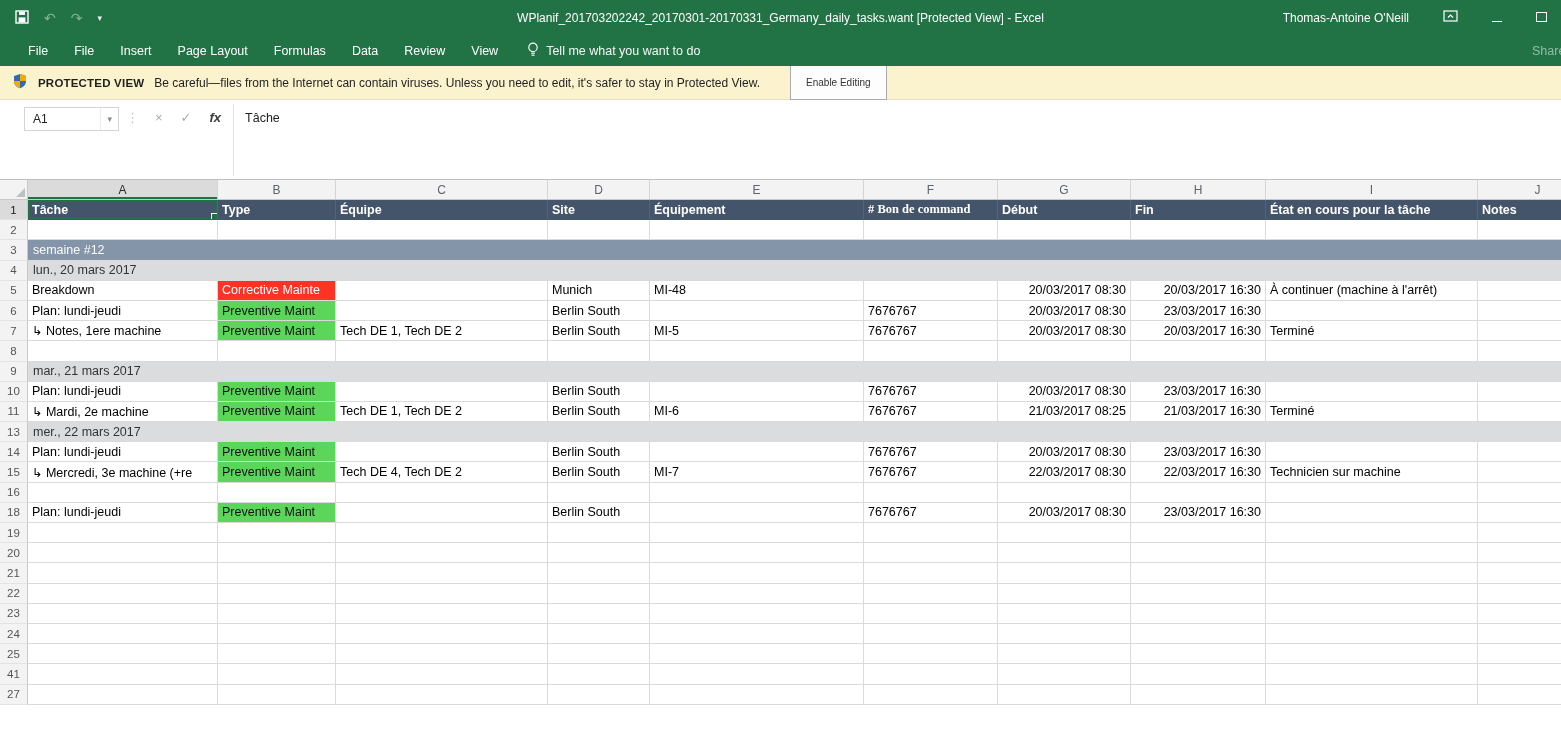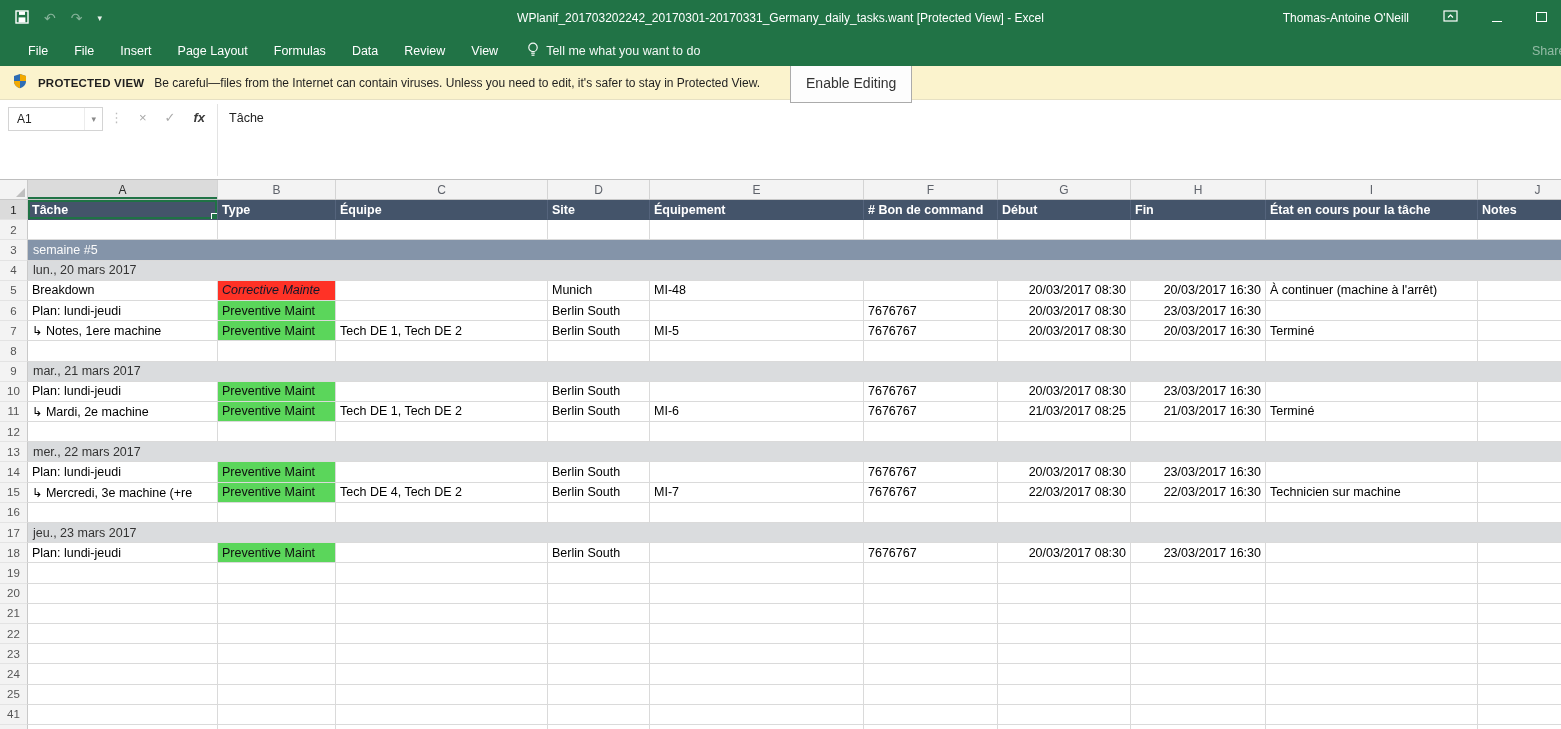--- a/index.html
+++ b/index.html
@@ -15,24 +15,24 @@
   .min-glyph{display:inline-block;width:10px;height:1px;background:#fff;}
   .max-glyph{display:inline-block;width:9px;height:8px;border:1px solid #fff;}
   
   .tabsrow{height:31px;background:#217346;display:flex;align-items:center;color:#fff;font-size:12.5px;padding-left:15px;position:relative;}
   .rtab{padding:0 13px;height:100%;display:flex;align-items:center;cursor:pointer;}
   .tellme{display:flex;align-items:center;gap:7px;margin-left:16px;opacity:.95;cursor:pointer;}
   .share-ghost{position:absolute;right:0;top:0;height:100%;display:flex;align-items:center;gap:5px;opacity:.5;width:34px;overflow:hidden;cursor:pointer;}
   
   .msgbar{height:34px;background:#FBF3CD;display:flex;align-items:center;gap:10px;padding-left:12px;font-size:12px;color:#1f1f1f;border-bottom:1px solid #E6E0C3;box-sizing:border-box;}
   .pv-label{font-weight:bold;font-size:11.5px;letter-spacing:.2px;}
-  .enable-btn{margin-left:20px;background:#FDFDFD;border:1px solid #ABABAB;padding:11px 15px;font-size:14px;color:#333;cursor:pointer;}
+  .enable-btn{margin-left:20px;background:#FDFDFD;border:1px solid #ABABAB;padding:11px 15px;font-size:10px;color:#333;cursor:pointer;}
   
   .formula{height:80px;background:#fff;border-bottom:1px solid #BEBEBE;display:flex;align-items:flex-start;box-sizing:border-box;}
-  .namebox{width:95px;height:24px;margin:7px 0 0 8px;border:1px solid #D4D4D4;display:flex;align-items:center;padding-left:8px;font-size:12px;color:#222;box-sizing:border-box;cursor:pointer;}
+  .namebox{width:95px;height:24px;margin:7px 0 0 24px;border:1px solid #D4D4D4;display:flex;align-items:center;padding-left:8px;font-size:12px;color:#222;box-sizing:border-box;cursor:pointer;}
   .nb-caret{margin-left:auto;color:#8a8a8a;font-size:9px;padding:0 6px;align-self:stretch;display:flex;align-items:center;border-left:1px solid #ECECEC;}
   .grip{color:#BDBDBD;font-size:13px;padding:10px 7px 0 7px;cursor:pointer;}
   .fbtn{font-size:13px;padding:10px 9px 0 9px;color:#A9A9A9;cursor:pointer;}
   .fx{color:#3A3A3A;font-style:italic;font-weight:bold;font-size:13px;}
   .fsep{width:1px;background:#E3E3E3;height:72px;margin:4px 3px 0 3px;}
   .fcontent{padding:11px 8px 0 8px;font-size:12.5px;color:#222;flex:1;}
   
   .grid{width:1561px;}
   .colheads{display:flex;height:20px;background:#F3F3F3;border-bottom:1px solid #C8C8C8;box-sizing:border-box;}
   .grid-corner{width:28px;flex:0 0 28px;border-right:1px solid #C9C9C9;background:#F3F3F3;position:relative;box-sizing:border-box;cursor:pointer;}
@@ -42,21 +42,21 @@
   .gridrows{height:529px;overflow:hidden;}
   .grid-row{display:flex;height:20.2px;box-sizing:border-box;}
   .gutter{width:28px;flex:0 0 28px;background:#F3F3F3;border-right:1px solid #C9C9C9;border-bottom:1px solid #E3E3E3;font-size:11.5px;color:#555;display:flex;align-items:center;justify-content:center;box-sizing:border-box;cursor:pointer;}
   .gutter.sel{background:#DBDBDB;color:#1b1b1b;}
   .cell{box-sizing:border-box;border-right:1px solid #DADADA;border-bottom:1px solid #DADADA;font-size:12.5px;color:#000;padding:0 4px;display:flex;align-items:center;white-space:nowrap;overflow:hidden;flex:0 0 auto;cursor:cell;}
   .cell.right{justify-content:flex-end;}
   .cell.hrow{background:#44546A;color:#fff;font-weight:bold;border-right:1px solid #55647C;border-bottom:1px solid #44546A;}
   .banner{flex:1;display:flex;align-items:center;padding:0 5px;font-size:12.5px;border-bottom:1px solid #DADADA;box-sizing:border-box;white-space:nowrap;overflow:hidden;cursor:cell;}
   .banner.week{background:#8494A9;color:#FBFBFB;}
   .banner.day{background:#DADCDE;color:#333;}
-  .fill-red{background:#FF3226 !important;color:#0f172a;font-style:italic;}
+  .fill-red{background:#FF3226 !important;color:#ffffff;}
   .fill-green{background:#5BD65B !important;color:#101010;}
   .a1{position:relative;box-shadow:inset 0 0 0 2px #1F7245;}
   .handle{position:absolute;right:-1px;bottom:-1px;width:5px;height:5px;background:#1F7245;border:1px solid #fff;z-index:3;cursor:crosshair;}
 </style>
 </head>
 <body>
 
 <div class="titlebar">
   <div class="qat">
     <span class="qicon">
@@ -160,42 +160,42 @@
       <div class="col-head" style="width: 120px;">J</div>
     </div>
   <div class="gridrows">
       <div class="grid-row">
         <div class="gutter sel">1</div>
         <div class="cell hrow a1" style="width: 190px;">Tâche<div class="handle"></div></div>
         <div class="cell hrow" style="width: 118px;">Type</div>
         <div class="cell hrow" style="width: 212px;">Équipe</div>
         <div class="cell hrow" style="width: 102px;">Site</div>
         <div class="cell hrow" style="width: 214px;">Équipement</div>
-        <div class="cell hrow" style="width: 134px;"># Bon de command</div>
+        <div class="cell hrow" style="width: 134px; font-family: Liberation Serif, serif;"># Bon de command</div>
         <div class="cell hrow" style="width: 133px;">Début</div>
         <div class="cell hrow" style="width: 135px;">Fin</div>
         <div class="cell hrow" style="width: 212px;">État en cours pour la tâche</div>
         <div class="cell hrow" style="width: 120px;">Notes</div>
       </div>
       <div class="grid-row">
         <div class="gutter">2</div>
         <div class="cell" style="width: 190px;"></div>
         <div class="cell" style="width: 118px;"></div>
         <div class="cell" style="width: 212px;"></div>
         <div class="cell" style="width: 102px;"></div>
         <div class="cell" style="width: 214px;"></div>
         <div class="cell" style="width: 134px;"></div>
         <div class="cell right" style="width: 133px;"></div>
         <div class="cell right" style="width: 135px;"></div>
         <div class="cell" style="width: 212px;"></div>
         <div class="cell" style="width: 120px;"></div>
       </div>
       <div class="grid-row">
         <div class="gutter">3</div>
-        <div class="banner week">semaine #5</div>
+        <div class="banner week">semaine #12</div>
       </div>
       <div class="grid-row">
         <div class="gutter">4</div>
         <div class="banner day">lun., 20 mars 2017</div>
       </div>
       <div class="grid-row">
         <div class="gutter">5</div>
         <div class="cell" style="width: 190px;">Breakdown</div>
         <div class="cell fill-red" style="width: 118px;">Corrective Mainte</div>
         <div class="cell" style="width: 212px;"></div>
@@ -270,33 +270,20 @@
         <div class="cell" style="width: 212px;">Tech DE 1, Tech DE 2</div>
         <div class="cell" style="width: 102px;">Berlin South</div>
         <div class="cell" style="width: 214px;">MI-6</div>
         <div class="cell" style="width: 134px;">7676767</div>
         <div class="cell right" style="width: 133px;">21/03/2017 08:25</div>
         <div class="cell right" style="width: 135px;">21/03/2017 16:30</div>
         <div class="cell" style="width: 212px;">Terminé</div>
         <div class="cell" style="width: 120px;"></div>
       </div>
       <div class="grid-row">
-        <div class="gutter">12</div>
-        <div class="cell" style="width: 190px;"></div>
-        <div class="cell" style="width: 118px;"></div>
-        <div class="cell" style="width: 212px;"></div>
-        <div class="cell" style="width: 102px;"></div>
-        <div class="cell" style="width: 214px;"></div>
-        <div class="cell" style="width: 134px;"></div>
-        <div class="cell right" style="width: 133px;"></div>
-        <div class="cell right" style="width: 135px;"></div>
-        <div class="cell" style="width: 212px;"></div>
-        <div class="cell" style="width: 120px;"></div>
-      </div>
-      <div class="grid-row">
         <div class="gutter">13</div>
         <div class="banner day">mer., 22 mars 2017</div>
       </div>
       <div class="grid-row">
         <div class="gutter">14</div>
         <div class="cell" style="width: 190px;">Plan: lundi-jeudi</div>
         <div class="cell fill-green" style="width: 118px;">Preventive Maint</div>
         <div class="cell" style="width: 212px;"></div>
         <div class="cell" style="width: 102px;">Berlin South</div>
         <div class="cell" style="width: 214px;"></div>
@@ -326,24 +313,20 @@
         <div class="cell" style="width: 212px;"></div>
         <div class="cell" style="width: 102px;"></div>
         <div class="cell" style="width: 214px;"></div>
         <div class="cell" style="width: 134px;"></div>
         <div class="cell right" style="width: 133px;"></div>
         <div class="cell right" style="width: 135px;"></div>
         <div class="cell" style="width: 212px;"></div>
         <div class="cell" style="width: 120px;"></div>
       </div>
       <div class="grid-row">
-        <div class="gutter">17</div>
-        <div class="banner day">jeu., 23 mars 2017</div>
-      </div>
-      <div class="grid-row">
         <div class="gutter">18</div>
         <div class="cell" style="width: 190px;">Plan: lundi-jeudi</div>
         <div class="cell fill-green" style="width: 118px;">Preventive Maint</div>
         <div class="cell" style="width: 212px;"></div>
         <div class="cell" style="width: 102px;">Berlin South</div>
         <div class="cell" style="width: 214px;"></div>
         <div class="cell" style="width: 134px;">7676767</div>
         <div class="cell right" style="width: 133px;">20/03/2017 08:30</div>
         <div class="cell right" style="width: 135px;">23/03/2017 16:30</div>
         <div class="cell" style="width: 212px;"></div>

